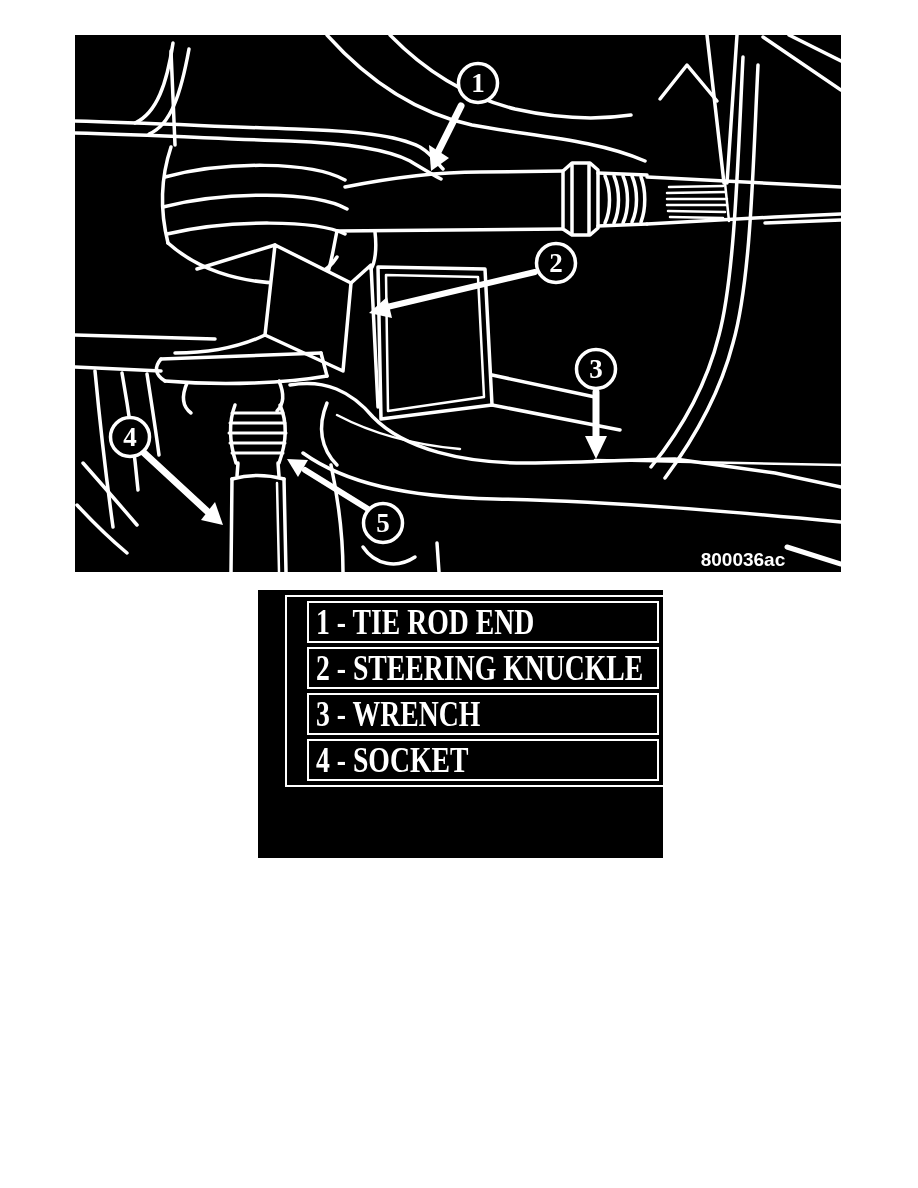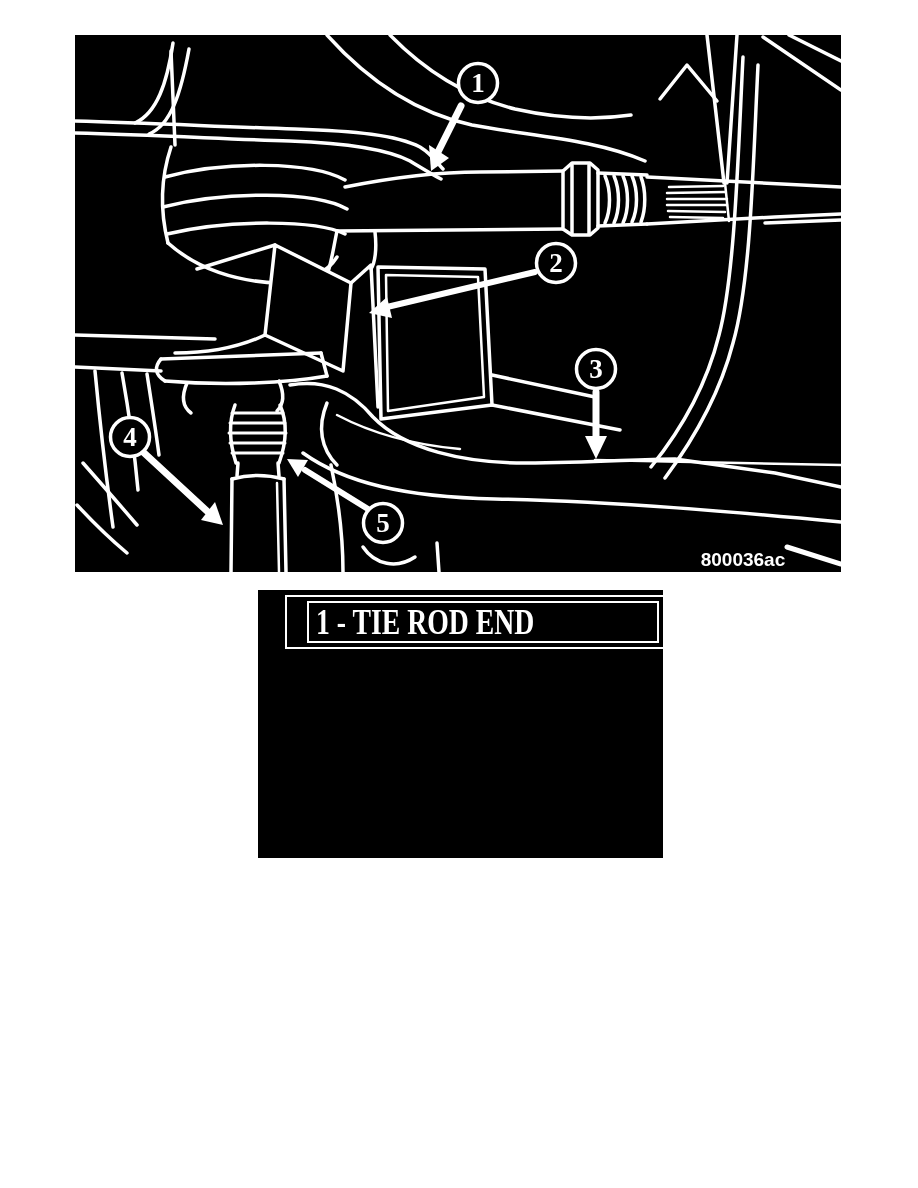--- a/index.html
+++ b/index.html
@@ -184,14 +184,23 @@
 
     <text class="fig-code" x="668" y="531">800036ac</text>
   </svg>
 </div>
 
 <div class="legend">
   <div class="legend-frame">
     <div class="legend-row">
       <span>1 - TIE ROD END</span>
     </div>
+    <div class="legend-row">
+      <span>2 - STEERING KNUCKLE</span>
+    </div>
+    <div class="legend-row">
+      <span>3 - WRENCH</span>
+    </div>
+    <div class="legend-row">
+      <span>4 - SOCKET</span>
+    </div>
   </div>
 </div>
 
 </body></html>

